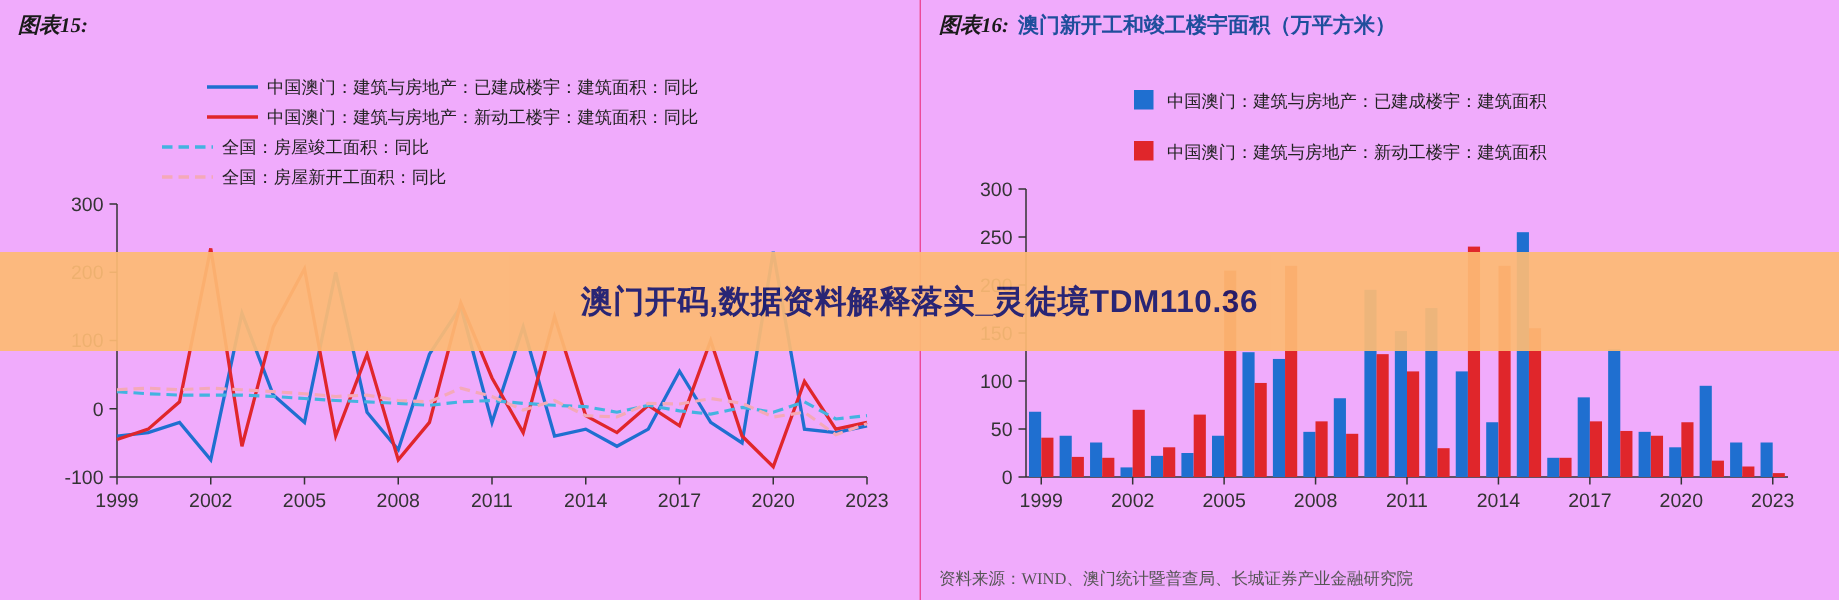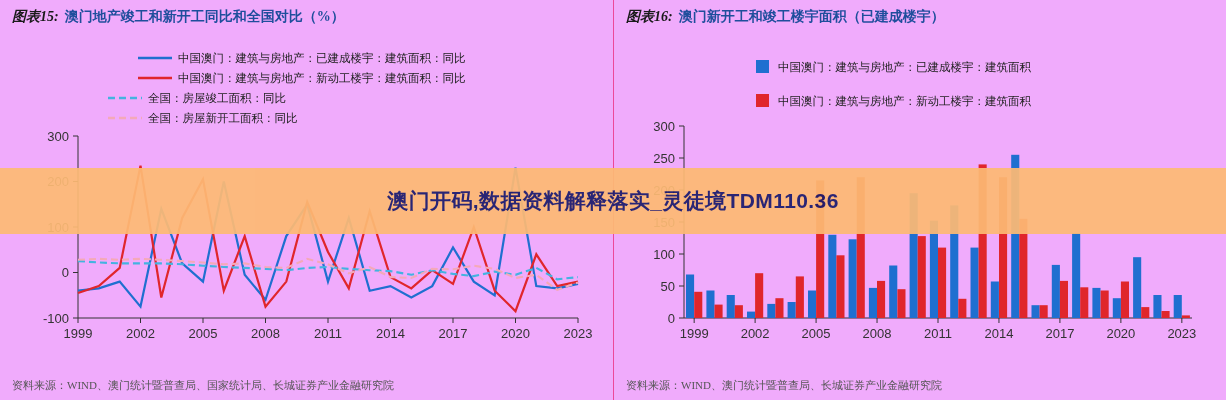--- a/index.html
+++ b/index.html
@@ -17,21 +17,20 @@
   .legend-txt{font-family:"Liberation Sans",sans-serif;font-size:11.5px;fill:#222;}
   .banner{position:absolute;left:0;top:168px;width:1226px;height:66px;background:#fdba74;opacity:0.93;display:flex;align-items:center;justify-content:center;}
   .banner-txt{font-family:"Liberation Sans",sans-serif;font-weight:bold;font-size:21px;color:#1b1b6b;letter-spacing:0.4px;}
 </style>
 </head>
 <body>
 
 <div class="panel panel-left">
   <div class="title-row">
     <span class="title-tag">图表15:</span>
-    <span class="title-text">澳门地产竣工和新开工同比和全国对比（%）</span>
   </div>
   <div class="plot" style="left:0;top:26px;">
     <svg width="613" height="330" viewBox="0 0 613 330">
 
       <g>
         <line x1="138" y1="32" x2="172" y2="32" stroke="#1f6fd0" stroke-width="2.3"></line>
         <text class="legend-txt" x="178" y="36">中国澳门：建筑与房地产：已建成楼宇：建筑面积：同比</text>
         <line x1="138" y1="52" x2="172" y2="52" stroke="#e0262b" stroke-width="2.3"></line>
         <text class="legend-txt" x="178" y="56">中国澳门：建筑与房地产：新动工楼宇：建筑面积：同比</text>
         <line x1="108" y1="72" x2="142" y2="72" stroke="#43b3e0" stroke-width="2.3" stroke-dasharray="7,4"></line>
@@ -72,27 +71,26 @@
           <text x="578" y="312" text-anchor="middle" class="axis-label">2023</text>
         </g>
       <g id="lc-series">
           <path d="M78.0,264.7 L98.8,262.4 L119.7,255.6 L140.5,280.6 L161.3,182.8 L182.2,237.4 L203.0,255.6 L223.8,155.5 L244.7,248.8 L265.5,273.8 L286.3,210.1 L307.2,178.3 L328.0,255.6 L348.8,191.9 L369.7,264.7 L390.5,260.1 L411.3,271.5 L432.2,260.1 L453.0,221.5 L473.8,255.6 L494.7,269.3 L515.5,141.8 L536.3,260.1 L557.2,262.4 L578.0,257.9" fill="none" stroke="#1f6fd0" stroke-width="2.2"></path>
           <path d="M78.0,267.0 L98.8,260.1 L119.7,241.9 L140.5,139.6 L161.3,271.5 L182.2,191.9 L203.0,153.2 L223.8,264.7 L244.7,210.1 L265.5,280.6 L286.3,255.6 L307.2,176.0 L328.0,226.0 L348.8,262.4 L369.7,185.1 L390.5,251.1 L411.3,262.4 L432.2,244.2 L453.0,257.9 L473.8,201.0 L494.7,264.7 L515.5,285.2 L536.3,228.3 L557.2,260.1 L578.0,255.6" fill="none" stroke="#e0262b" stroke-width="2.2"></path>
           <path d="M78.0,235.1 L98.8,236.5 L119.7,237.4 L140.5,237.4 L161.3,237.4 L182.2,238.3 L203.0,239.7 L223.8,241.0 L244.7,241.9 L265.5,242.9 L286.3,244.2 L307.2,241.9 L328.0,241.0 L348.8,242.9 L369.7,244.2 L390.5,245.1 L411.3,248.8 L432.2,244.2 L453.0,247.9 L473.8,250.1 L494.7,245.6 L515.5,248.8 L536.3,241.9 L557.2,253.3 L578.0,251.1" fill="none" stroke="#43b3e0" stroke-width="2.1" stroke-dasharray="7,4"></path>
           <path d="M78.0,233.8 L98.8,232.8 L119.7,233.8 L140.5,232.8 L161.3,233.8 L182.2,235.1 L203.0,236.5 L223.8,238.3 L244.7,237.4 L265.5,241.0 L286.3,241.9 L307.2,232.8 L328.0,238.3 L348.8,247.4 L369.7,241.0 L390.5,251.1 L411.3,252.0 L432.2,242.9 L453.0,243.3 L473.8,239.7 L494.7,242.9 L515.5,252.0 L536.3,248.8 L557.2,263.8 L578.0,256.5" fill="none" stroke="#f4a9b8" stroke-width="2.1" stroke-dasharray="7,4"></path>
         </g>
     </svg>
   </div>
-  <div class="source">资料来源：WIND、澳门统计暨普查局、国家统计局、长城证券产业金融研究院</div>
 </div>
 
 <div class="panel panel-right">
   <div class="title-row">
     <span class="title-tag">图表16:</span>
-    <span class="title-text">澳门新开工和竣工楼宇面积（已建成楼宇）</span>
+    <span class="title-text">澳门新开工和竣工楼宇面积（万平方米）</span>
   </div>
   <div class="plot" style="left:0;top:26px;">
     <svg width="613" height="330" viewBox="0 0 613 330">
       <g>
         <rect x="142" y="34" width="13" height="13" fill="#1f6fd0"></rect>
         <text class="legend-txt" x="164" y="45">中国澳门：建筑与房地产：已建成楼宇：建筑面积</text>
         <rect x="142" y="68" width="13" height="13" fill="#e0262b"></rect>
         <text class="legend-txt" x="164" y="79">中国澳门：建筑与房地产：新动工楼宇：建筑面积</text>
       </g>
       <g id="bc-axes">

